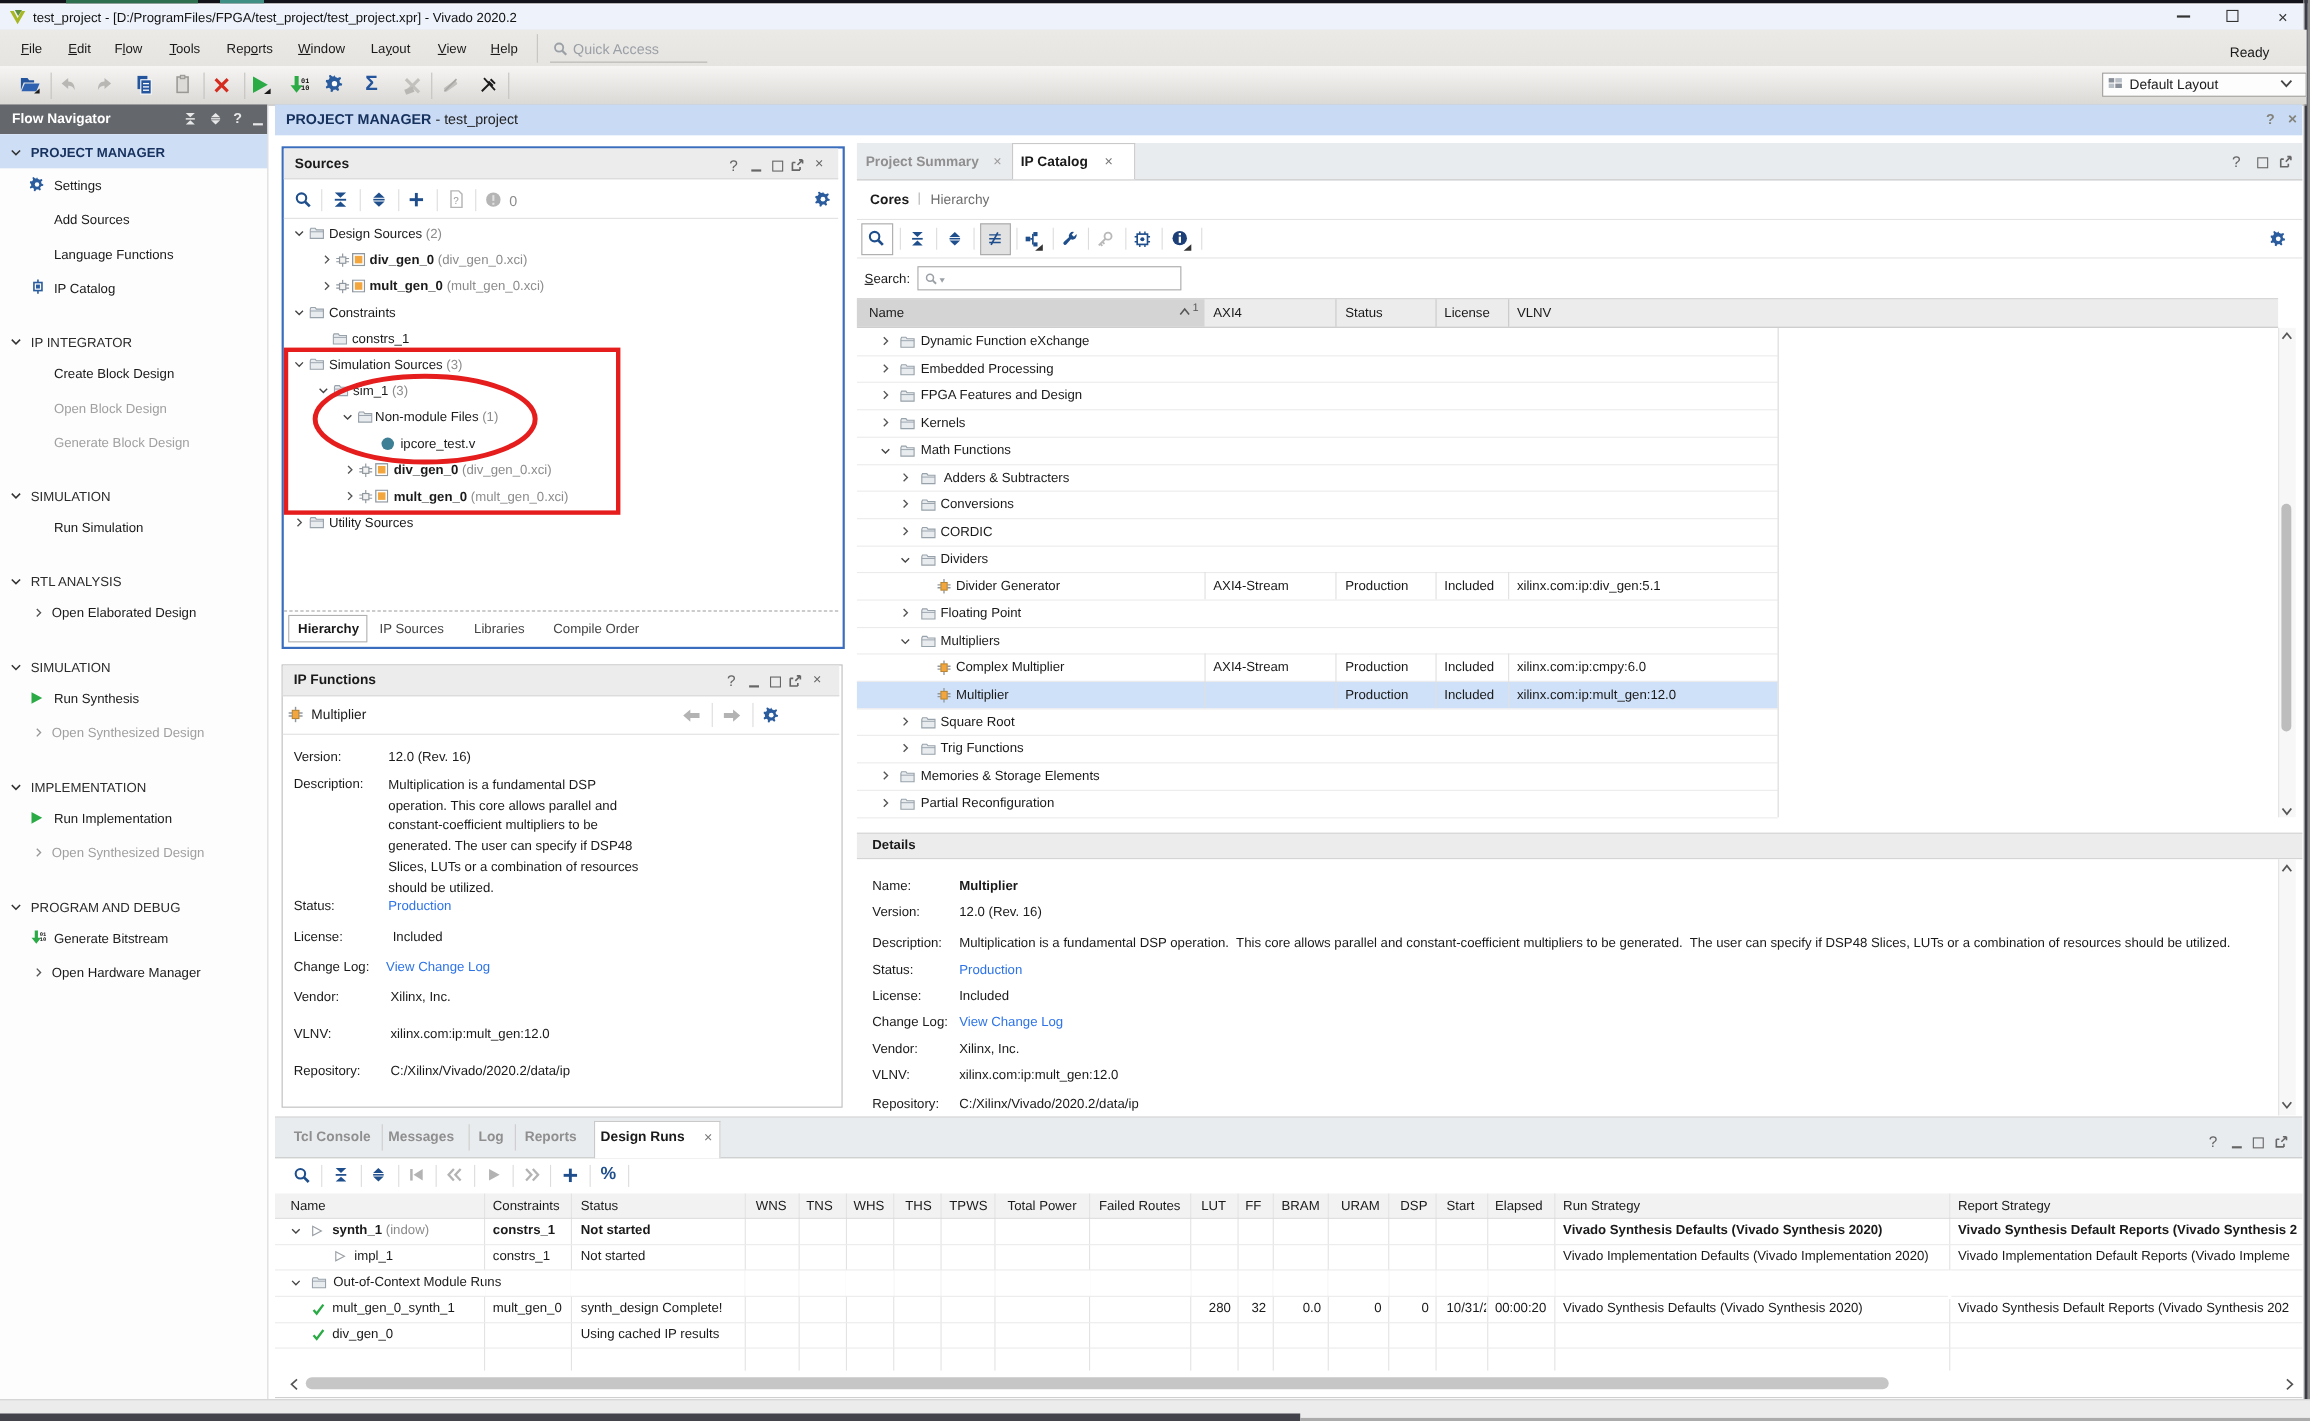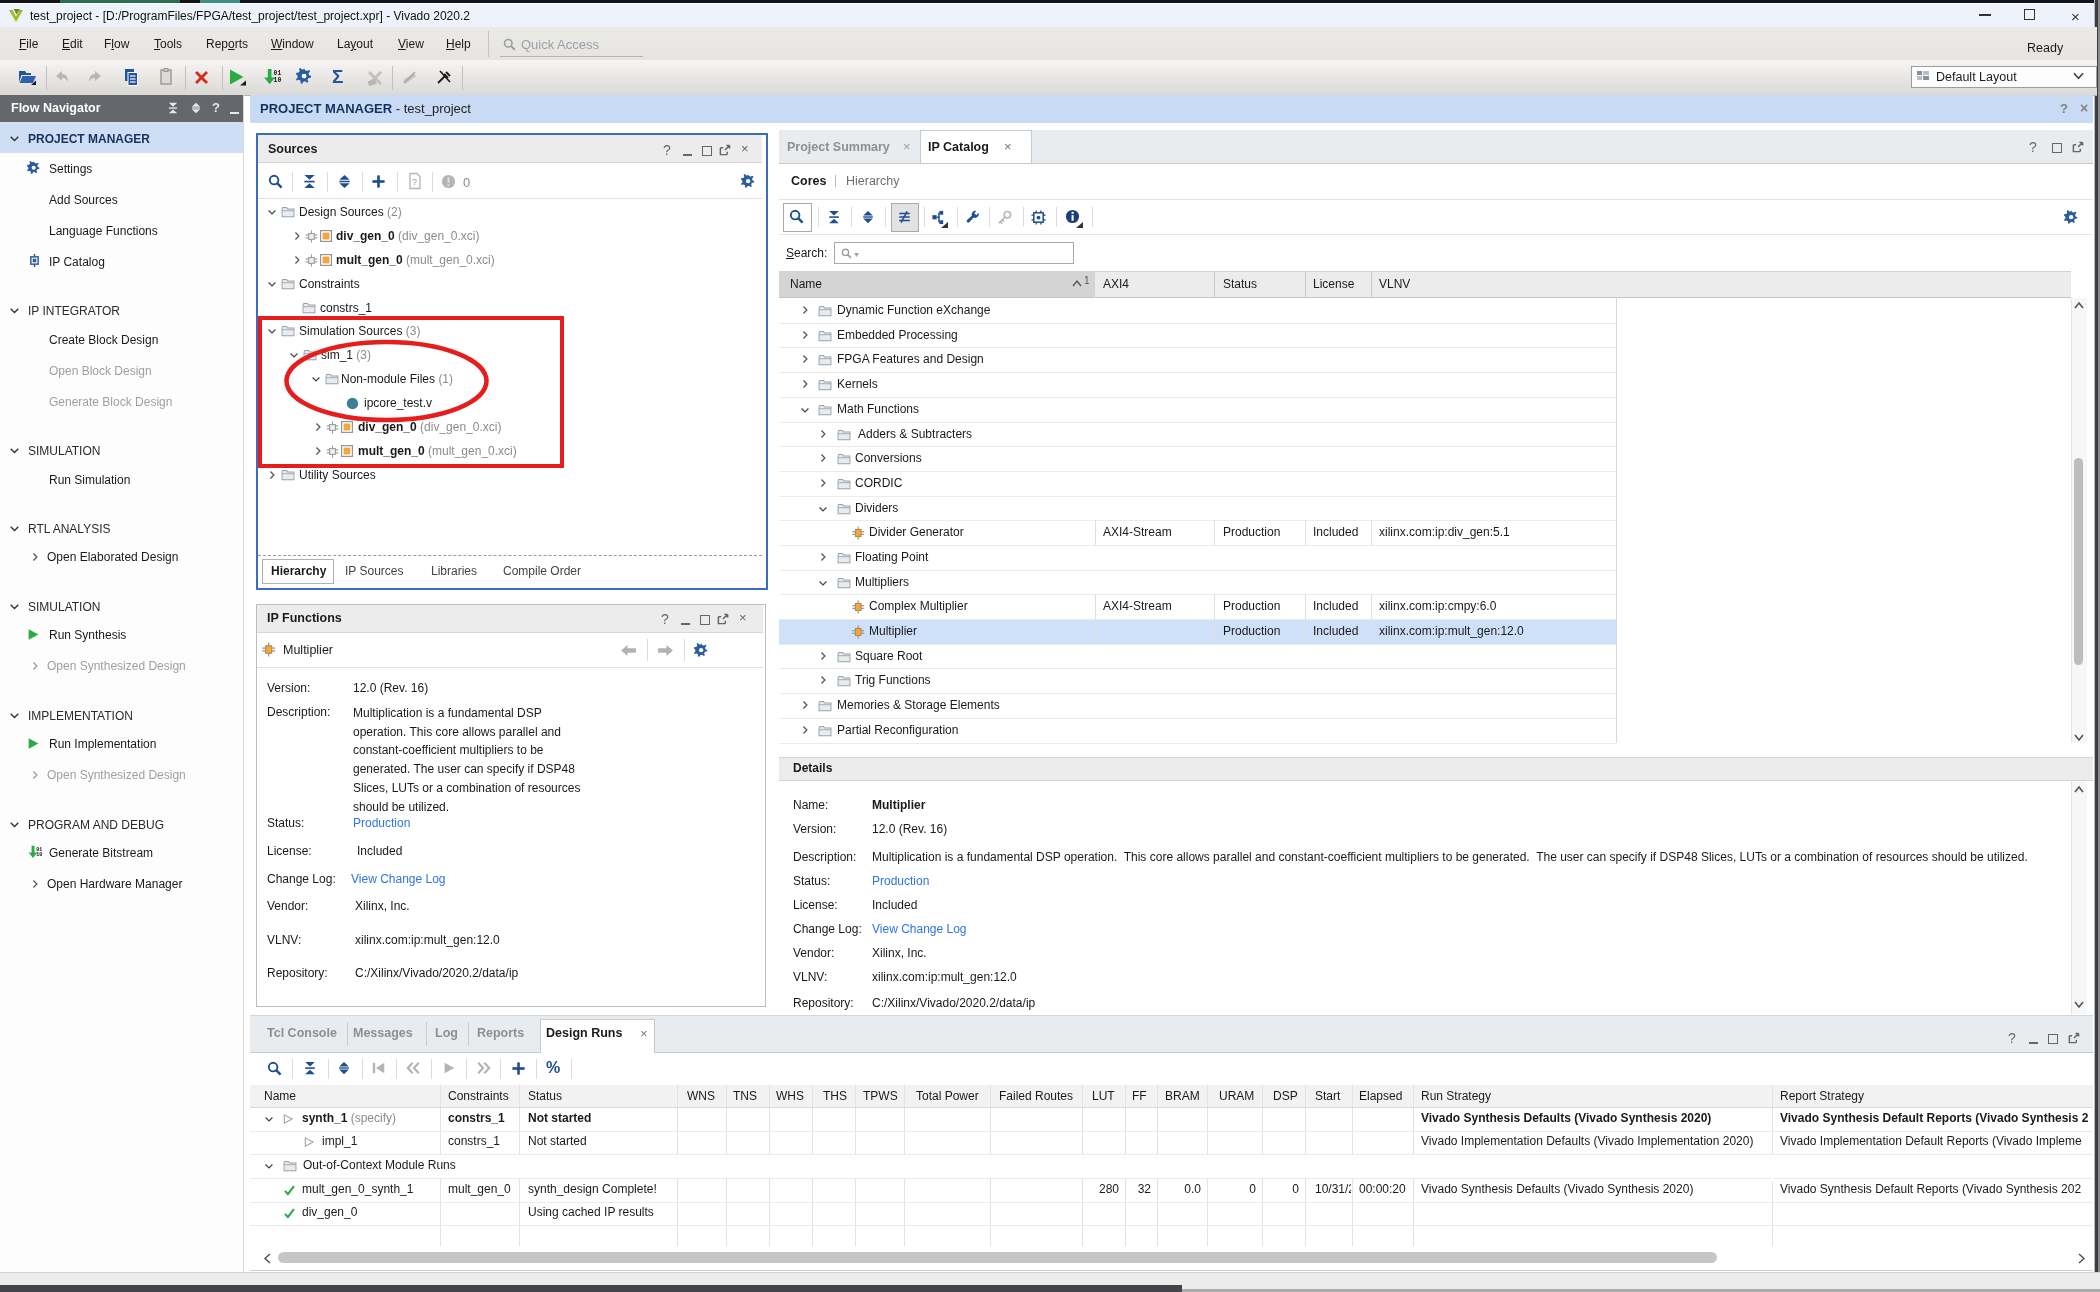--- a/index.html
+++ b/index.html
@@ -920,21 +920,21 @@
 <div class="a" style="left:250px;top:1154px;width:1843px;height:1px;background:#ebebeb"></div>
 <div class="a" style="left:250px;top:1178px;width:1843px;height:1px;background:#ebebeb"></div>
 <div class="a" style="left:250px;top:1202px;width:1843px;height:1px;background:#ebebeb"></div>
 <div class="a" style="left:250px;top:1225px;width:1843px;height:1px;background:#ebebeb"></div>
 <svg class="a" style="left:264px;top:1114px" width="10" height="10" viewBox="0 0 16 16" color="#444">
     <use href="#chevD"></use>
   </svg>
 <svg class="a" style="left:282px;top:1113px" width="12" height="12" viewBox="0 0 16 16">
     <use href="#playo"></use>
   </svg>
-<div class="a tl" style="left:302px;top:1111px"><span class="b">synth_1</span> <span class="g">(specify)</span></div>
+<div class="a tl" style="left:302px;top:1111px"><span class="b">synth_1</span> <span class="g">(indow)</span></div>
 <div class="a tl b" style="left:448px;top:1111px">constrs_1</div>
 <div class="a tl b" style="left:528px;top:1111px">Not started</div>
 <div class="a tl b" style="left:1421px;top:1111px">Vivado Synthesis Defaults (Vivado Synthesis 2020)</div>
 <div class="a tl b" style="left:1780px;top:1111px;width:313px;overflow:hidden">Vivado Synthesis Default Reports (Vivado Synthesis 2</div>
 <svg class="a" style="left:303px;top:1136px" width="12" height="12" viewBox="0 0 16 16">
     <use href="#playo"></use>
   </svg>
 <div class="a tl" style="left:322px;top:1134px">impl_1</div>
 <div class="a tl" style="left:448px;top:1134px">constrs_1</div>
 <div class="a tl" style="left:528px;top:1134px">Not started</div>

